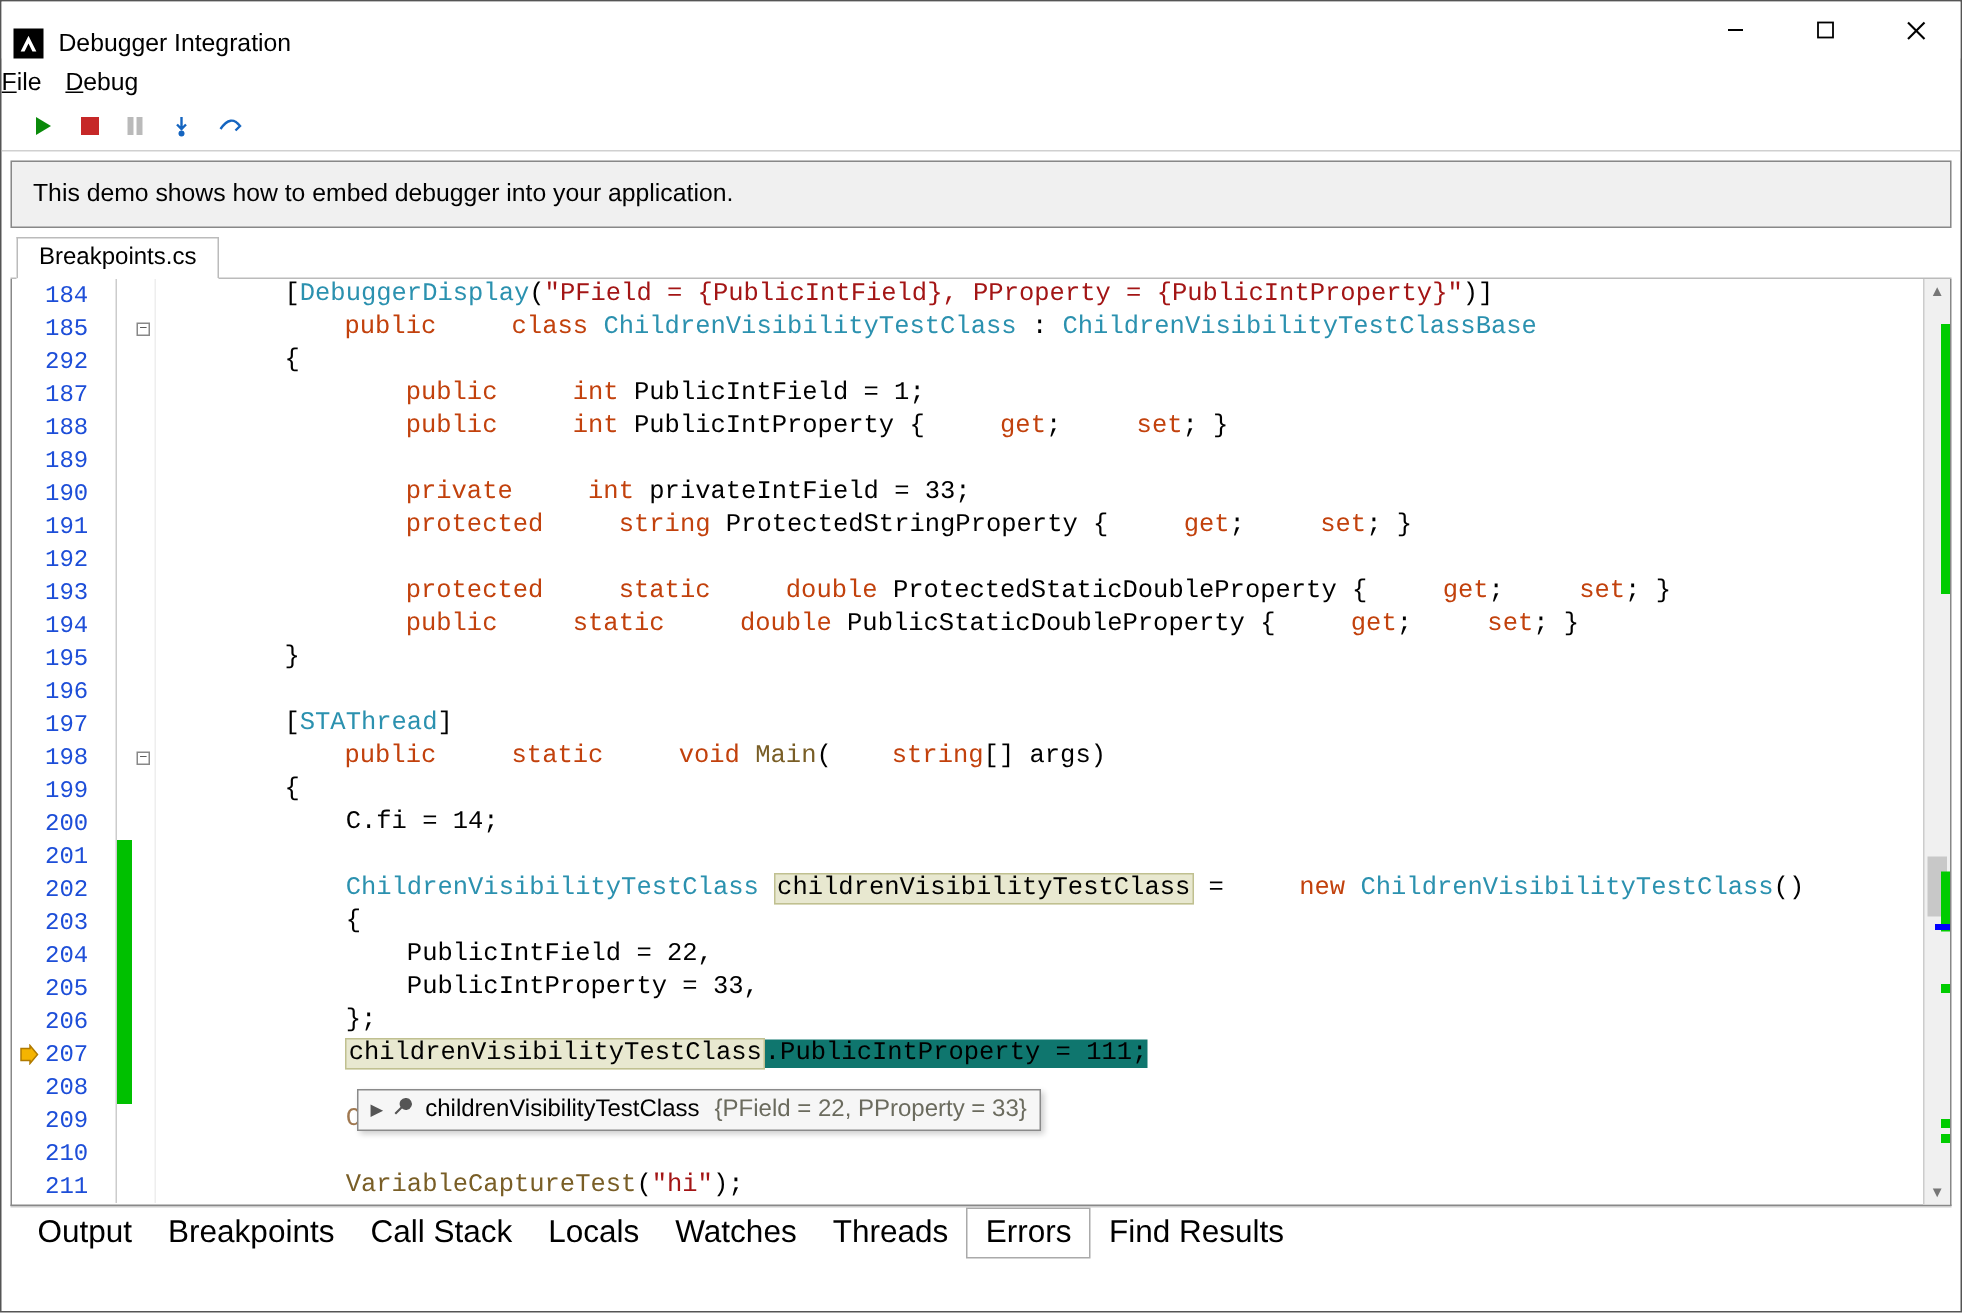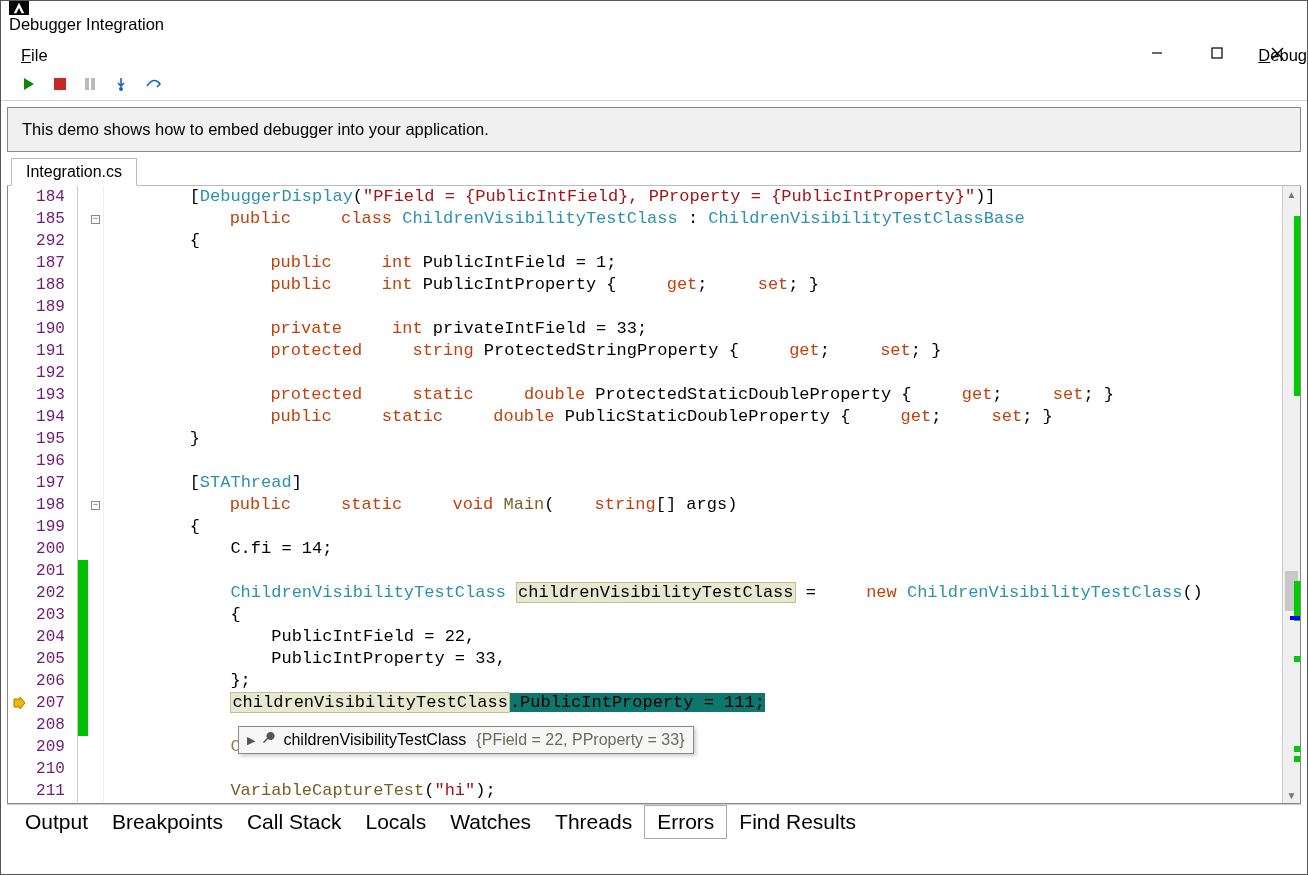--- a/index.html
+++ b/index.html
@@ -9,24 +9,23 @@
     background: #ffffff;
     color: #000;
     width: 1308px;
     height: 875px;
     overflow: hidden;
     border: 1px solid #555;
   }
   .titlebar {
     height: 38px;
     display: flex;
-    align-items: flex-start;
+    align-items: flex-end;
     padding: 0 0 0 8px;
     background: #fff;
-    flex-direction: column;
   }
   .app-icon {
     width: 20px; height: 20px;
     background: #000;
     display: flex;
     align-items: center;
     justify-content: center;
     margin-right: 10px;
   }
   .app-icon svg { width: 14px; height: 14px; }
@@ -35,24 +34,22 @@
   .win-btn {
     width: 60px; height: 38px;
     display: flex; align-items: center; justify-content: center;
     font-size: 16px;
     color: #000;
   }
   .menubar {
     height: 32px;
     display: flex;
     align-items: center;
-    padding-left: 20px;
     gap: 16px;
     font-size: 16.5px;
-    justify-content: space-between;
   }
   .menubar span { cursor: default; }
   .menubar .u { text-decoration: underline; text-decoration-color: #000; }
   .toolbar {
     height: 30px;
     display: flex;
     align-items: center;
     padding-left: 20px;
     gap: 16px;
     border-bottom: 1px solid #d0d0d0;
@@ -105,23 +102,23 @@
     height: 22px;
     white-space: pre;
   }
   .bp-gutter {
     width: 22px;
     flex-shrink: 0;
     display:flex; align-items:center; justify-content:center;
   }
   .line-num {
     width: 48px;
-    text-align: center;
+    text-align: left;
     padding-right: 6px;
-    color: #701a75;
+    color: #1d4ed8;
     flex-shrink: 0;
     border-right: 1px solid #ccc;
     font-size:16px;
   }
   .change-gutter {
     width: 10px;
     flex-shrink:0;
   }
   .change-green { background:#00c000; }
   .fold-gutter {
@@ -266,21 +263,21 @@
   <span><svg width="18" height="16">
         <path d="M2 10 Q9 0 15 8 M12 5 L15 8 L12 11" fill="none" stroke="#1565c0" stroke-width="1.6"></path>
       </svg></span>
 </div>
 
 <div class="info-strip">
   <span>This demo shows how to embed debugger into your application.</span>
 </div>
 
 <div class="file-tab-row">
-  <div class="file-tab">Integration.cs</div>
+  <div class="file-tab">Breakpoints.cs</div>
 </div>
 
 <div class="editor-wrap">
   <div class="editor-body" id="editor-body">
 
     <div class="line"><div class="bp-gutter"></div><div class="line-num">184</div><div class="change-gutter"></div><div class="fold-gutter"></div><div class="code"><span>        </span><span>[</span><span class="attr">DebuggerDisplay</span><span>(</span><span class="str">"PField = {PublicIntField}, PProperty = {PublicIntProperty}"</span><span>)]</span></div></div>
       <div class="line"><div class="bp-gutter"></div><div class="line-num">185</div><div class="change-gutter"></div><div class="fold-gutter"><div class="fold-box">−</div></div><div class="code"><span>        </span><span class="kw">public</span><span> </span><span class="kw">class</span><span> </span><span class="type">ChildrenVisibilityTestClass</span><span> : </span><span class="type">ChildrenVisibilityTestClassBase</span></div></div>
       <div class="line"><div class="bp-gutter"></div><div class="line-num">292</div><div class="change-gutter"></div><div class="fold-gutter"></div><div class="code"><span>        </span><span>{</span></div></div>
       <div class="line"><div class="bp-gutter"></div><div class="line-num">187</div><div class="change-gutter"></div><div class="fold-gutter"></div><div class="code"><span>            </span><span class="kw">public</span><span> </span><span class="kw">int</span><span> PublicIntField = 1;</span></div></div>
       <div class="line"><div class="bp-gutter"></div><div class="line-num">188</div><div class="change-gutter"></div><div class="fold-gutter"></div><div class="code"><span>            </span><span class="kw">public</span><span> </span><span class="kw">int</span><span> PublicIntProperty { </span><span class="kw">get</span><span>; </span><span class="kw">set</span><span>; }</span></div></div>

